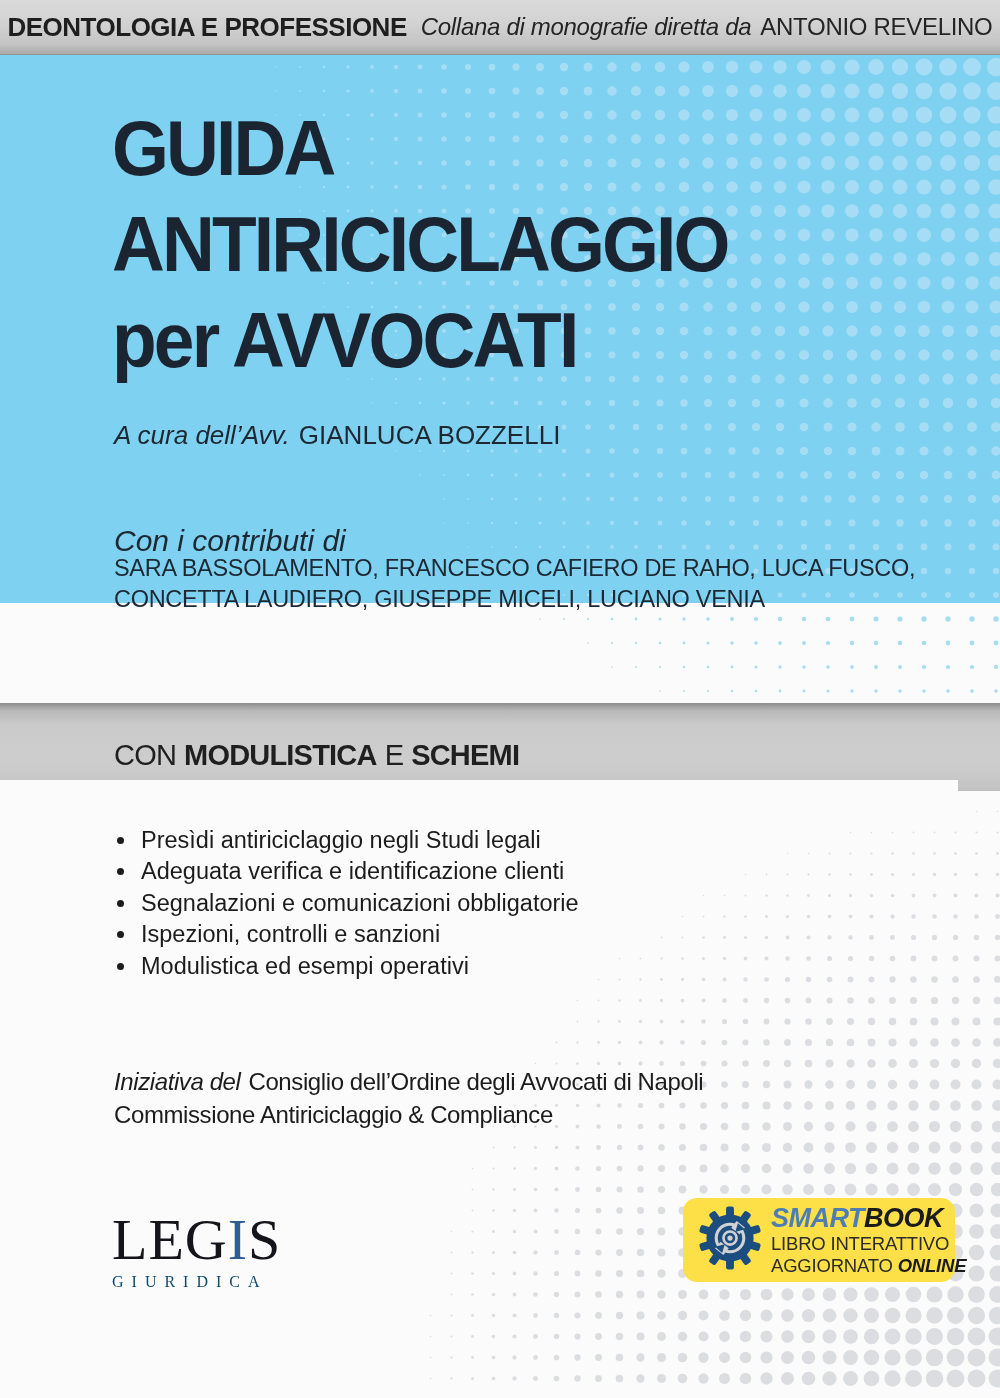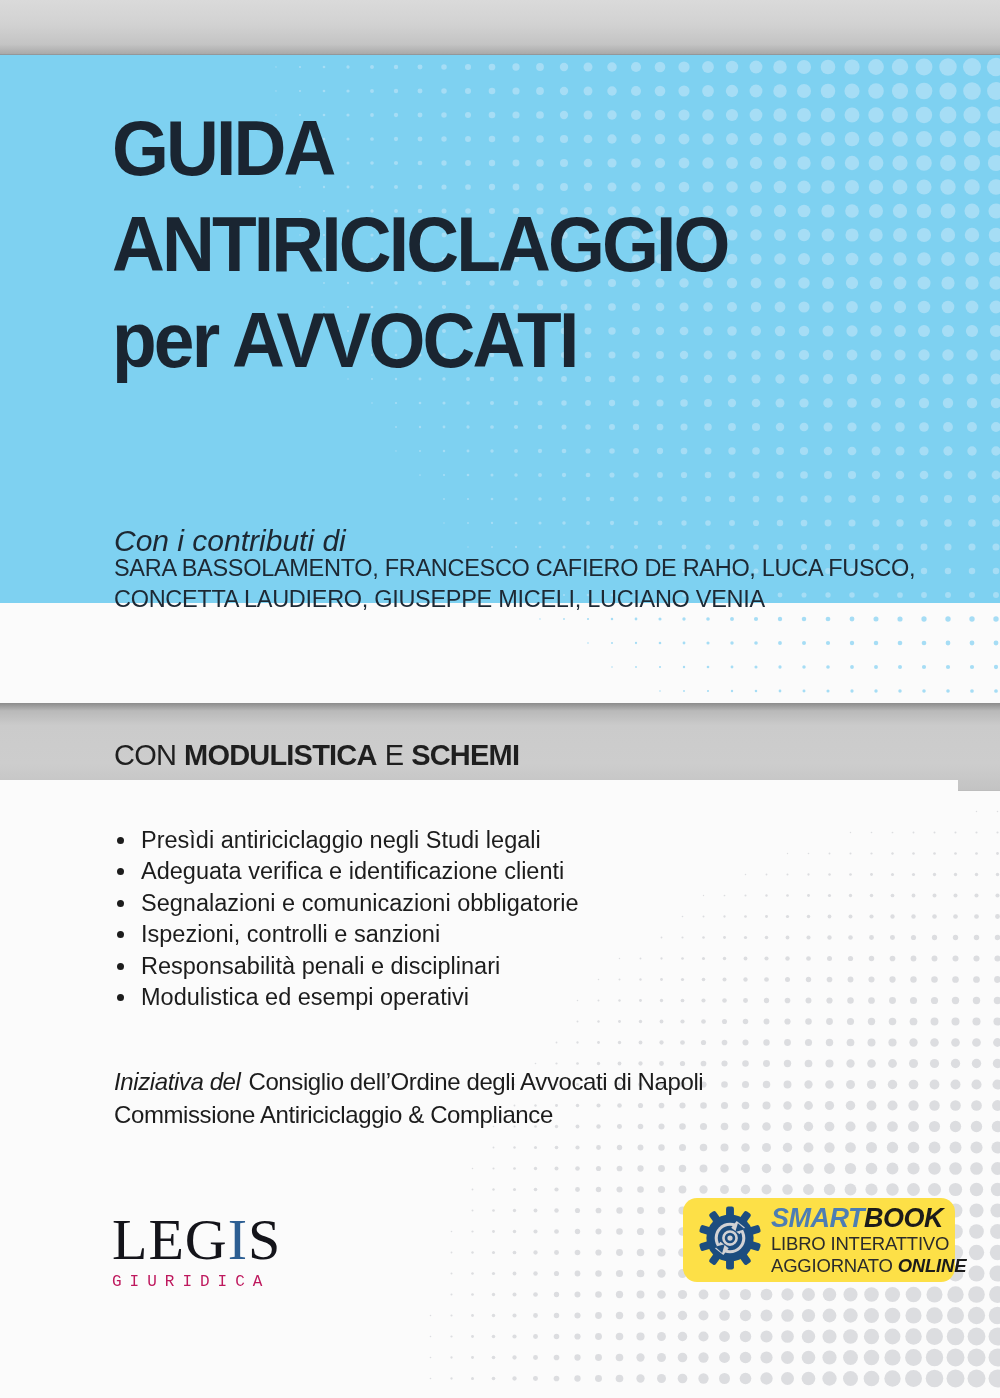--- a/index.html
+++ b/index.html
@@ -88,22 +88,22 @@
   .initiative .it{font-style:italic;margin-right:8px;}
 
   
   .publisher{position:absolute;left:112px;top:431px;}
   .pub-name{
     font-family:"Liberation Serif", serif;
     font-size:58px;line-height:1;color:#14141a;letter-spacing:1px;white-space:nowrap;
   }
   .pub-name .blue-i{color:#2d5f93;}
   .pub-sub{
-    font-family:Liberation Mono, monospace;
-    font-size:16px;color:#be185d;letter-spacing:8px;margin-top:4px;white-space:nowrap;
+    font-family:Liberation Serif, serif;
+    font-size:16px;color:#0c4a6e;letter-spacing:8px;margin-top:4px;white-space:nowrap;
   }
 
   
   .badge{
     position:absolute;left:683px;top:418px;width:272px;height:84px;
     background:#fde047;border-radius:14px;
     display:flex;align-items:center;
   }
   .badge .gear-wrap{flex:0 0 auto;margin-left:12px;}
   .badge .btxt{flex:0 0 auto;margin-left:6px;line-height:1;white-space:nowrap;}
@@ -112,20 +112,23 @@
   .badge-brand .book{color:#1b1b1b;}
   .badge-line{font-size:18.5px;color:#2b2b2b;margin-top:3px;letter-spacing:-0.2px;}
   .badge-line .online{font-weight:bold;font-style:italic;color:#1b1b1b;}
 </style>
 </head>
 <body>
 
 <div class="page">
 
   <div class="series-band">
+    <span class="sb-bold">DEONTOLOGIA E PROFESSIONE</span>
+    <span class="sb-italic">Collana di monografie diretta da</span>
+    <span class="sb-name">ANTONIO REVELINO</span>
   </div>
 
   <div class="hero">
     <svg id="dots-blue" class="halftone" width="1000" height="648">
         <circle cx="276" cy="12" r="0.78" fill="#a6ddf5"></circle>
         <circle cx="276" cy="36" r="0.77" fill="#a6ddf5"></circle>
         <circle cx="276" cy="60" r="0.75" fill="#a6ddf5"></circle>
         <circle cx="276" cy="84" r="0.72" fill="#a6ddf5"></circle>
         <circle cx="300" cy="12" r="1.07" fill="#a6ddf5"></circle>
         <circle cx="300" cy="36" r="1.05" fill="#a6ddf5"></circle>
@@ -828,20 +831,23 @@
         <circle cx="996" cy="612" r="2.14" fill="#a6ddf5"></circle>
         <circle cx="996" cy="636" r="1.85" fill="#a6ddf5"></circle>
       </svg>
 
     <div class="book-title">
       <div>GUIDA</div>
       <div>ANTIRICICLAGGIO</div>
       <div>per AVVOCATI</div>
     </div>
 
+    <div class="curator">
+      <span class="it">A cura dell’Avv.</span><span>GIANLUCA BOZZELLI</span>
+    </div>
 
     <div class="contrib-intro">Con i contributi di</div>
     <div class="contrib-lines">
       <div>SARA BASSOLAMENTO, FRANCESCO CAFIERO DE RAHO, LUCA FUSCO,</div>
       <div>CONCETTA LAUDIERO, GIUSEPPE MICELI, LUCIANO VENIA</div>
     </div>
   </div>
 
   <div class="feature-band">
     <div class="txt">
@@ -1455,21 +1461,20 @@
         <circle cx="997.5" cy="556.5" r="9.00" fill="#dcdde0"></circle>
         <circle cx="997.5" cy="577.5" r="9.00" fill="#dcdde0"></circle>
         <circle cx="997.5" cy="598.5" r="9.00" fill="#dcdde0"></circle>
       </svg>
 
     <ul class="topics">
       <li><span class="bullet-dot"></span><span>Presìdi antiriciclaggio negli Studi legali</span></li>
       <li><span class="bullet-dot"></span><span>Adeguata verifica e identificazione clienti</span></li>
       <li><span class="bullet-dot"></span><span>Segnalazioni e comunicazioni obbligatorie</span></li>
       <li><span class="bullet-dot"></span><span>Ispezioni, controlli e sanzioni</span></li>
-      <li><span class="bullet-dot"></span><span>Responsabilità penali e disciplinari</span></li>
       <li><span class="bullet-dot"></span><span>Modulistica ed esempi operativi</span></li>
     </ul>
 
     <div class="initiative">
       <div>
         <span class="it">Iniziativa del</span><span>Consiglio dell’Ordine degli Avvocati di Napoli</span>
       </div>
       <div>Commissione Antiriciclaggio &amp; Compliance</div>
     </div>
 

